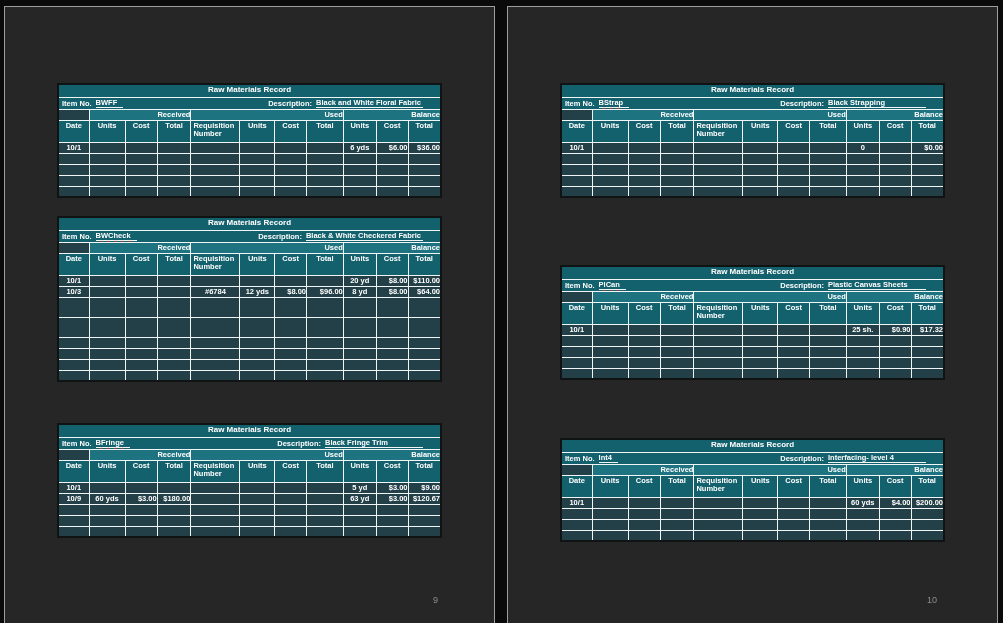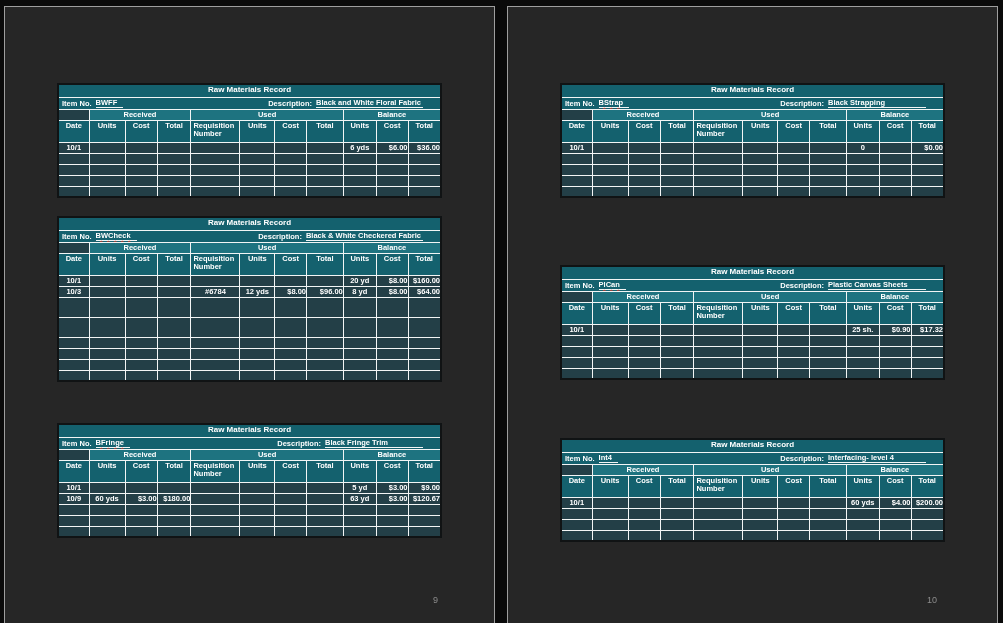--- a/index.html
+++ b/index.html
@@ -20,21 +20,21 @@
     border-collapse:collapse;table-layout:fixed;
     border:2px solid var(--table-outline,#101314);
     color:var(--text-white,#fff);
   }
   .rmt td{
     border:1px solid var(--grid-white,#f2f5f5);
     font-size:7.5px;font-weight:bold;line-height:1.1;
     padding:0;overflow:hidden;white-space:nowrap;vertical-align:middle;
   }
   .hdr{background:var(--header-teal,#14616e)}
-  .grp{background:var(--group-teal,#1e7380);text-align:center}
+  .grp{background:var(--group-teal,#1e7380);text-align:right}
   .cell{background:var(--cell-teal,#233f47)}
   td.title{text-align:center;font-size:8px}
   .r-title{height:13px}
   .r-item{height:12px}
   .r-grp{height:11px}
   .r-colh{height:22px}
   .r-colh td{vertical-align:top;text-align:center;padding-top:1px}
   .r-colh td.reqn{text-align:left;padding-left:2px;white-space:normal;line-height:1.15}
   .r-data{height:11px}
   .r-data.tall{height:20px}
@@ -224,21 +224,21 @@
           <td class="cell a-c">10/1</td>
           <td class="cell a-c"></td>
           <td class="cell a-r"></td>
           <td class="cell a-r"></td>
           <td class="cell a-c"></td>
           <td class="cell a-c"></td>
           <td class="cell a-r"></td>
           <td class="cell a-r"></td>
           <td class="cell a-c">20 yd</td>
           <td class="cell a-r">$8.00</td>
-          <td class="cell a-r">$160.00</td>
+          <td class="cell a-r">$110.00</td>
         </tr>
         <tr class="r-data">
           <td class="cell a-c">10/3</td>
           <td class="cell a-c"></td>
           <td class="cell a-r"></td>
           <td class="cell a-r"></td>
           <td class="cell a-c">#6784</td>
           <td class="cell a-c">12 yds</td>
           <td class="cell a-r">$8.00</td>
           <td class="cell a-r">$96.00</td>

